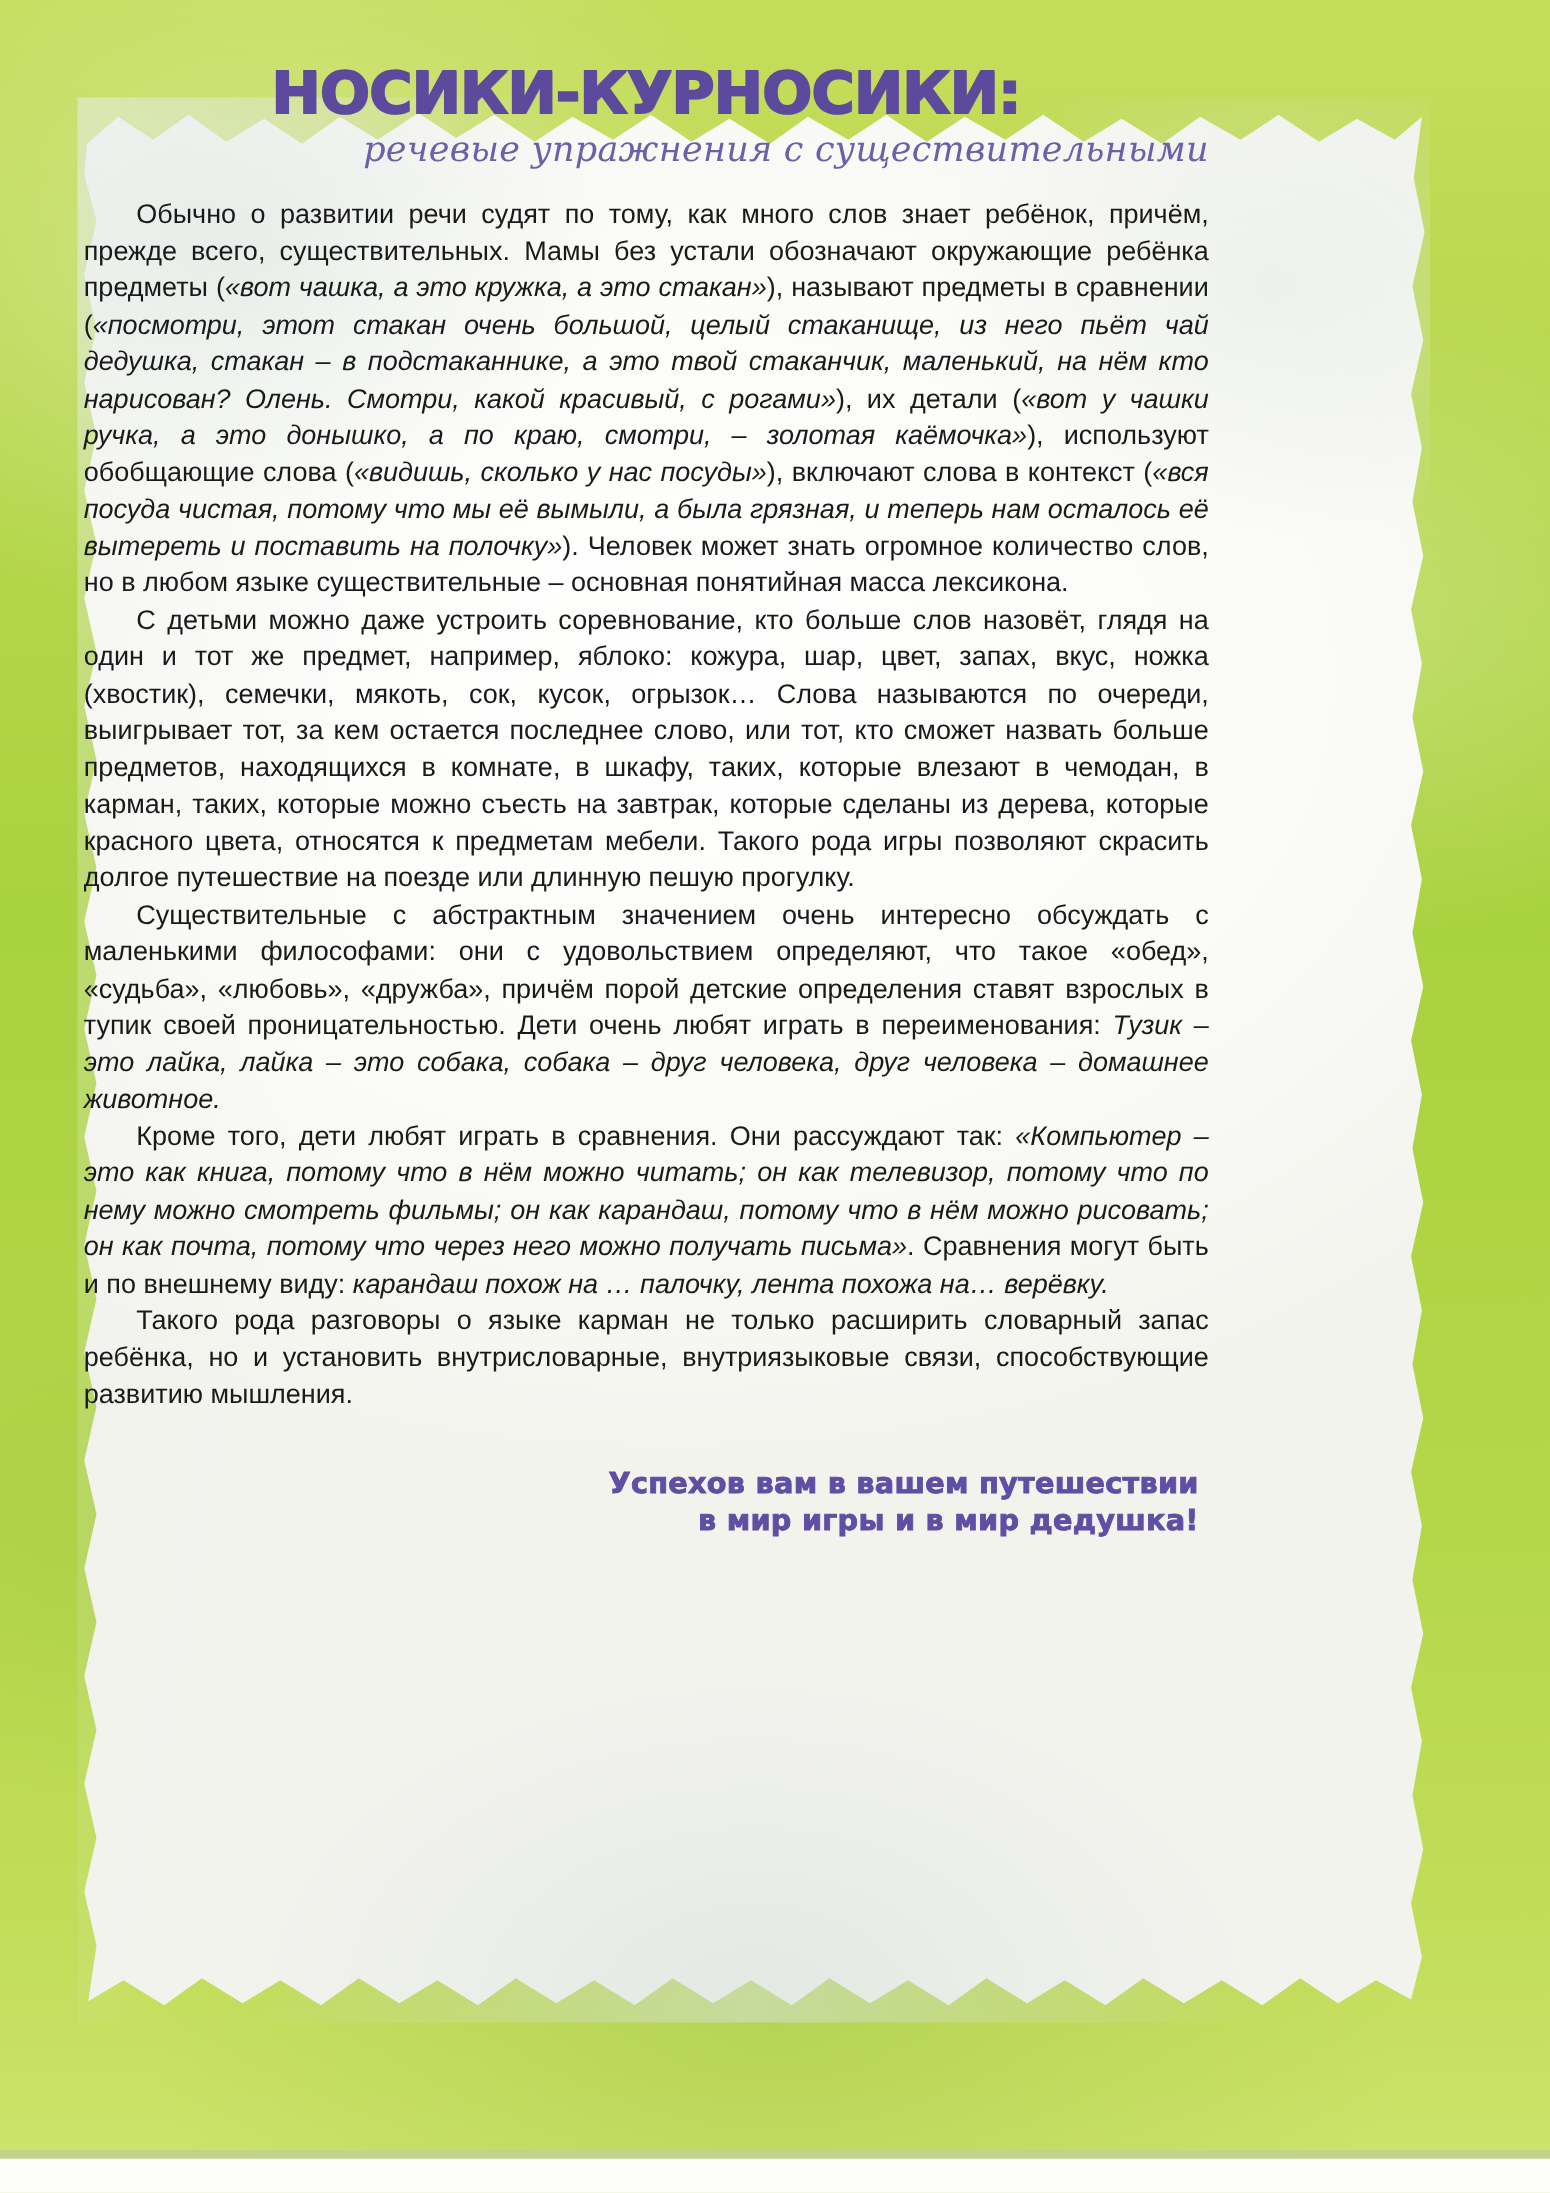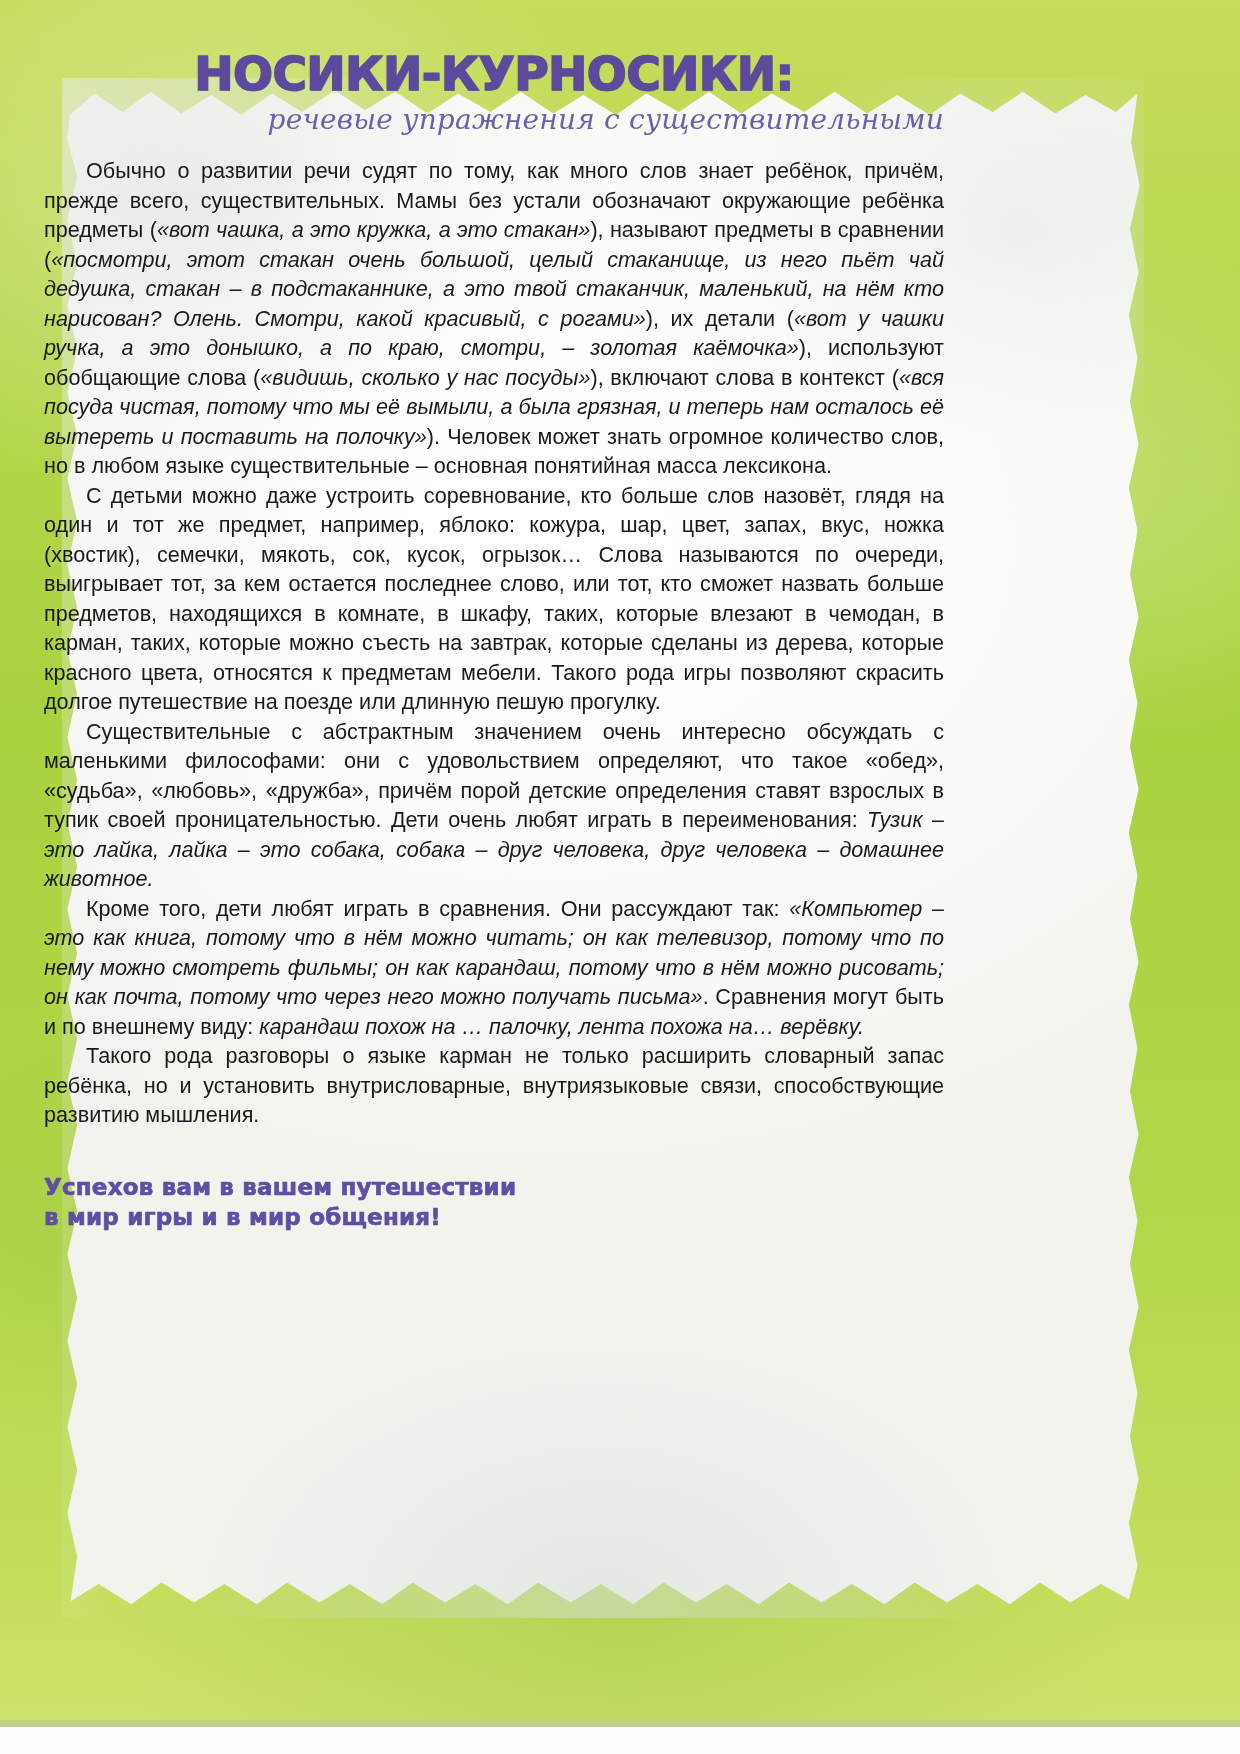--- a/index.html
+++ b/index.html
@@ -133,21 +133,21 @@
     background:
       radial-gradient(ellipse 420px 300px at 12% 8%,  rgba(222,230,226,.55), rgba(255,255,255,0) 72%),
       radial-gradient(ellipse 380px 280px at 88% 10%, rgba(224,232,228,.45), rgba(255,255,255,0) 72%),
       radial-gradient(ellipse 560px 360px at 50% 99%, rgba(214,224,218,.55), rgba(255,255,255,0) 74%),
       linear-gradient(100deg, rgba(236,240,236,.45) 0%, rgba(255,255,255,0) 24%);
   }
 
   
   #content {
     position: absolute;
-    left: 44px;
+    left: 67px;
     top: 36px;
     width: 900px;
     z-index: 4;
   }
 
   .title {
     text-align: center;
     font-family: "DejaVu Sans", sans-serif;
     font-weight: 700;
     font-size: 46px;
@@ -182,20 +182,21 @@
     hyphens: none;
   }
   .body p {
     margin: 0;
     text-indent: 42px;
   }
   .body i { }
 
   .signoff {
     margin-top: 42px;
+    text-align: right;
     font-family: "DejaVu Sans", sans-serif;
     font-weight: 700;
     font-size: 23px;
     line-height: 30px;
     color: #5f4ea4;
     letter-spacing: .2px;
     -webkit-text-stroke: .7px #5f4ea4;
     padding-right: 8px;
   }
   .signoff .l2 { display: block; }
@@ -219,19 +220,19 @@
     <div class="body">
       <p>Обычно о развитии речи судят по тому, как много слов знает ребёнок, причём, прежде всего, существительных. Мамы без устали обозначают окружающие ребёнка предметы (<i>«вот чашка, а это кружка, а это стакан»</i>), называют предметы в сравнении (<i>«посмотри, этот стакан очень большой, целый стаканище, из него пьёт чай дедушка, стакан – в подстаканнике, а это твой стаканчик, маленький, на нём кто нарисован? Олень. Смотри, какой красивый, с рогами»</i>), их детали (<i>«вот у чашки ручка, а это донышко, а по краю, смотри, – золотая каёмочка»</i>), используют обобщающие слова (<i>«видишь, сколько у нас посуды»</i>), включают слова в контекст (<i>«вся посуда чистая, потому что мы её вымыли, а была грязная, и теперь нам осталось её вытереть и поставить на полочку»</i>). Человек может знать огромное количество слов, но в любом языке существительные – основная понятийная масса лексикона.</p>
       <p>С детьми можно даже устроить соревнование, кто больше слов назовёт, глядя на один и тот же предмет, например, яблоко: кожура, шар, цвет, запах, вкус, ножка (хвостик), семечки, мякоть, сок, кусок, огрызок… Слова называются по очереди, выигрывает тот, за кем остается последнее слово, или тот, кто сможет назвать больше предметов, находящихся в комнате, в шкафу, таких, которые влезают в чемодан, в карман, таких, которые можно съесть на завтрак, которые сделаны из дерева, которые красного цвета, относятся к предметам мебели. Такого рода игры позволяют скрасить долгое путешествие на поезде или длинную пешую прогулку.</p>
       <p>Существительные с абстрактным значением очень интересно обсуждать с маленькими философами: они с удовольствием определяют, что такое «обед», «судьба», «любовь», «дружба», причём порой детские определения ставят взрослых в тупик своей проницательностью. Дети очень любят играть в переименования: <i>Тузик – это лайка, лайка – это собака, собака – друг человека, друг человека – домашнее животное.</i></p>
       <p>Кроме того, дети любят играть в сравнения. Они рассуждают так: <i>«Компьютер – это как книга, потому что в нём можно читать; он как телевизор, потому что по нему можно смотреть фильмы; он как карандаш, потому что в нём можно рисовать; он как почта, потому что через него можно получать письма»</i>. Сравнения могут быть и по внешнему виду: <i>карандаш похож на … палочку, лента похожа на… верёвку.</i></p>
       <p>Такого рода разговоры о языке карман не только расширить словарный запас ребёнка, но и установить внутрисловарные, внутриязыковые связи, способствующие развитию мышления.</p>
     </div>
 
     <div class="signoff">
       <span class="l1">Успехов вам в вашем путешествии</span>
-      <span class="l2">в мир игры и в мир общения!</span>
+      <span class="l2">в мир игры и в мир дедушка!</span>
     </div>
 
   </div>
 
   <div class="bottom-strip"></div>
 </div>
 
 </body></html>

